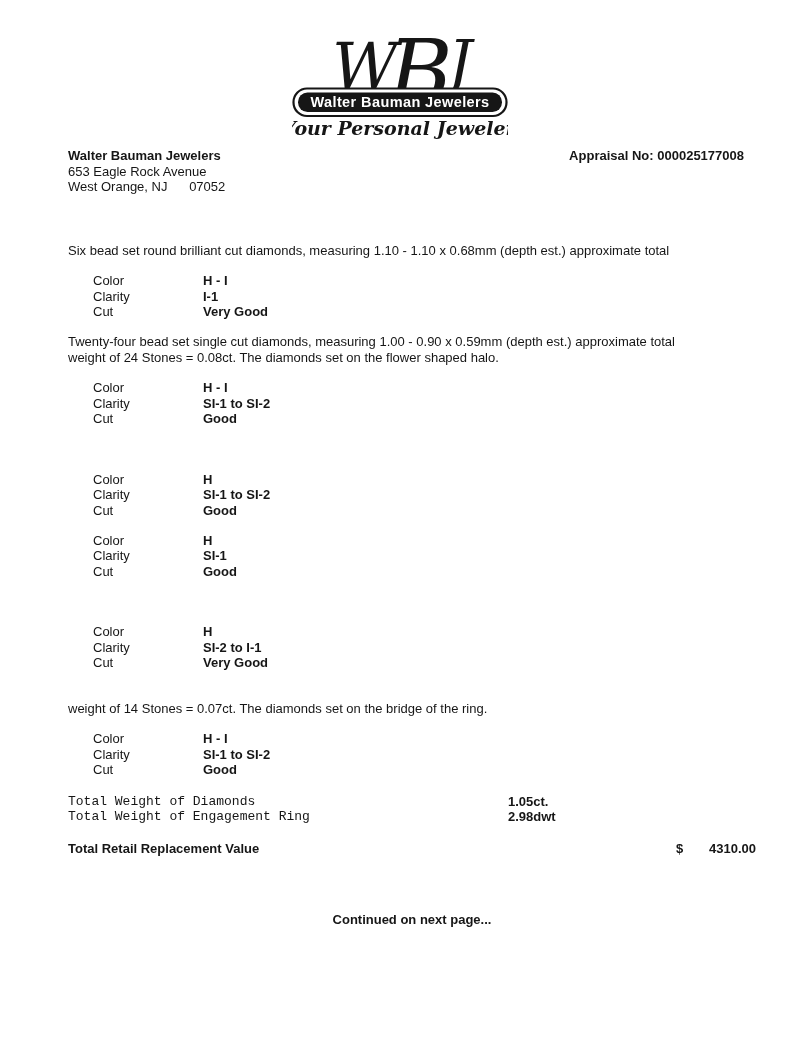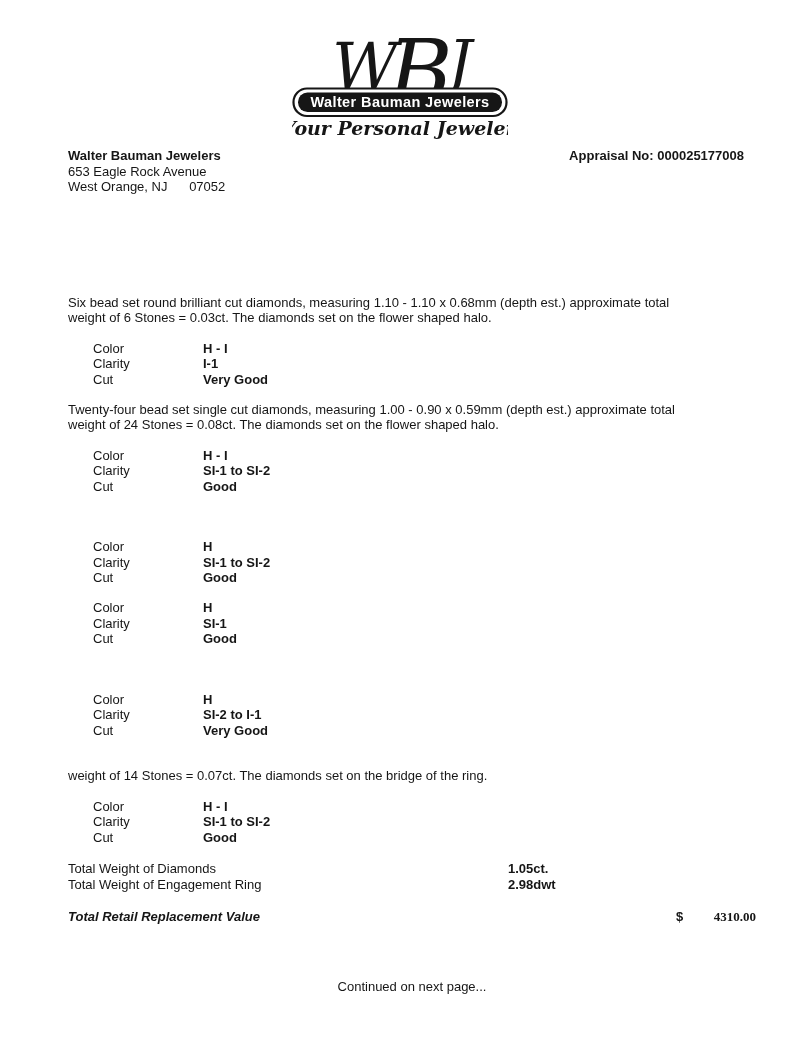--- a/index.html
+++ b/index.html
@@ -18,34 +18,34 @@
   .logo-svg { display: block; }
   .mono-letter { font-family: "DejaVu Serif", serif; font-style: italic; fill: #161616; }
   .banner-text { font-family: "Liberation Sans", sans-serif; font-weight: bold; font-size: 14.5px; letter-spacing: 0.4px; fill: #ffffff; }
   .tagline-text { font-family: "DejaVu Serif", serif; font-style: italic; font-weight: bold; font-size: 19px; fill: #161616; }
   .header-row {
     display: flex; justify-content: space-between; align-items: flex-start;
     margin: 8px 56px 0 68px;
   }
   .bold { font-weight: bold; }
   .addr-line { white-space: pre-wrap; }
-  .content { margin: 100px 0 0 68px; width: 688px; }
+  .content { margin: 48px 0 0 68px; width: 688px; }
   .desc { margin: 0 0 15px 0; }
   .specs { margin: 0 0 14.5px 0; }
   .spec-row { display: flex; }
   .spec-label { margin-left: 25px; width: 110px; }
   .spec-value { font-weight: bold; text-align: right; }
   .totals { margin-top: 16px; }
   .totals-row { display: flex; }
-  .totals-label { width: 440px; }
+  .totals-label { width: 440px; font-family: Liberation Mono, monospace; }
   .totals-value { font-weight: bold; }
   .retail-row { display: flex; margin-top: 16.5px; font-weight: bold; }
-  .retail-label { width: 608px; font-style: italic; }
-  .retail-amount { margin-left: auto; text-align: right; font-family: Liberation Serif, serif; }
-  .footer { margin-top: 55px; text-align: center; font-weight: normal; }
+  .retail-label { width: 608px; }
+  .retail-amount { margin-left: auto; text-align: right; }
+  .footer { margin-top: 55px; text-align: center; font-weight: bold; }
 </style>
 </head>
 <body>
 
 <div class="page">
 
   <div class="logo-wrap">
     <svg class="logo-svg" width="216" height="114" viewBox="0 0 216 114">
 
       <text class="mono-letter" x="40" y="62" font-size="64">W</text>
@@ -65,21 +65,21 @@
       <div class="bold">Walter Bauman Jewelers</div>
       <div class="addr-line">653 Eagle Rock Avenue</div>
       <div class="addr-line">West Orange, NJ      07052</div>
     </div>
     <div class="bold">Appraisal No: 000025177008</div>
   </div>
 
   <div class="content">
 
     <div class="item">
-      <p class="desc"><span>Six bead set round brilliant cut diamonds, measuring 1.10 - 1.10 x 0.68mm (depth est.) approximate total</span><br><span>weight of 6 Stones = 0.03ct. The diamonds set on the flower shaped halo.</span></p>
+      <p class="desc"><span>Six bead set round brilliant cut diamonds, measuring 1.10 - 1.10 x 0.68mm (depth est.) approximate total</span><br></p>
       <div class="specs">
         <div class="spec-row">
           <span class="spec-label">Color</span>
           <span class="spec-value">H - I</span>
         </div>
         <div class="spec-row">
           <span class="spec-label">Clarity</span>
           <span class="spec-value">I-1</span>
         </div>
         <div class="spec-row">

